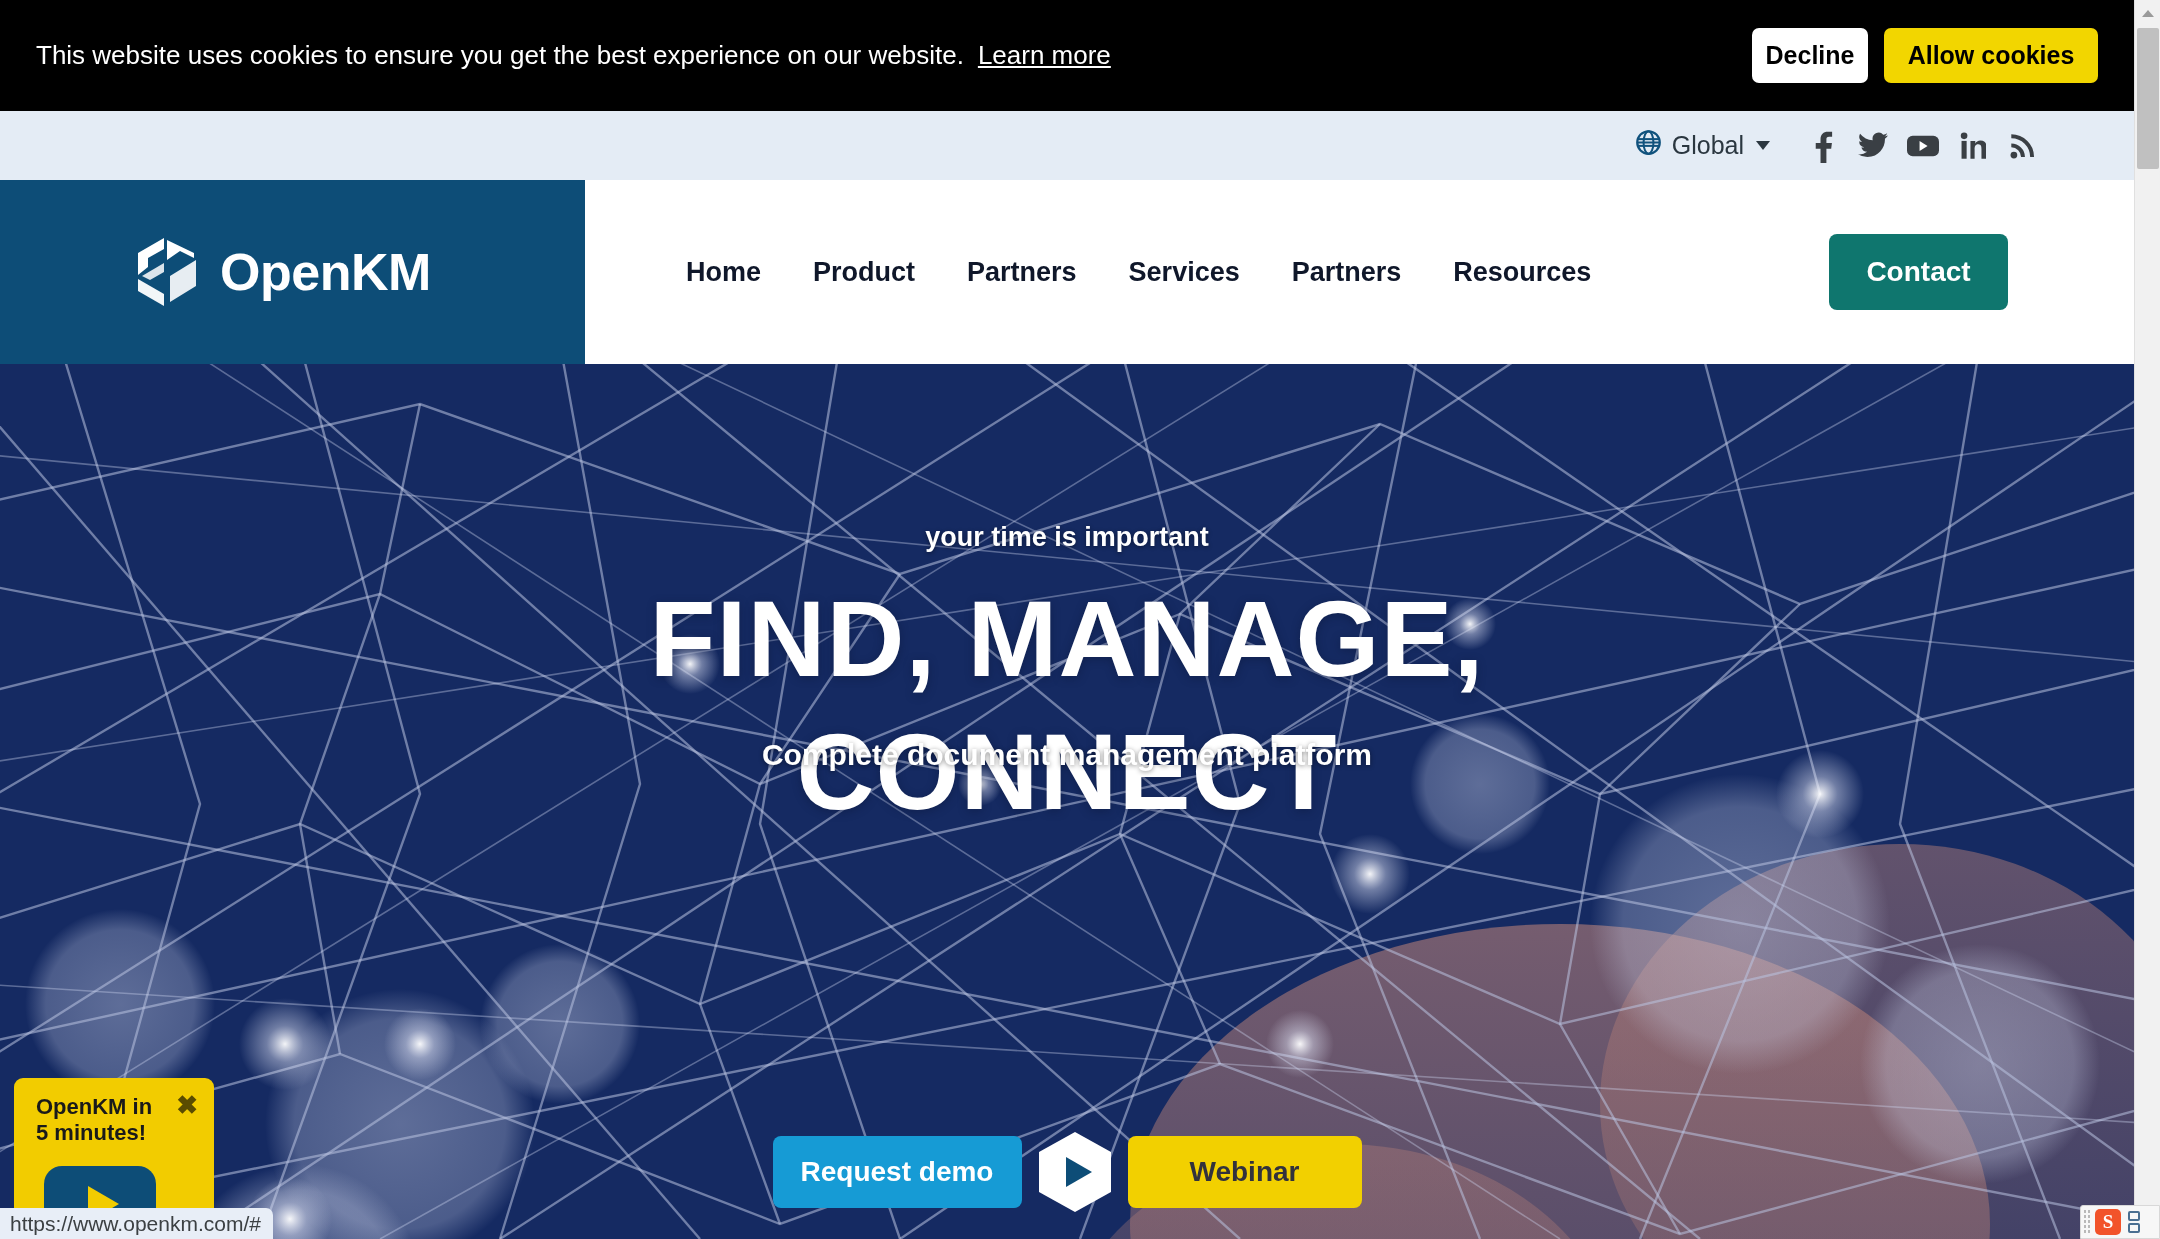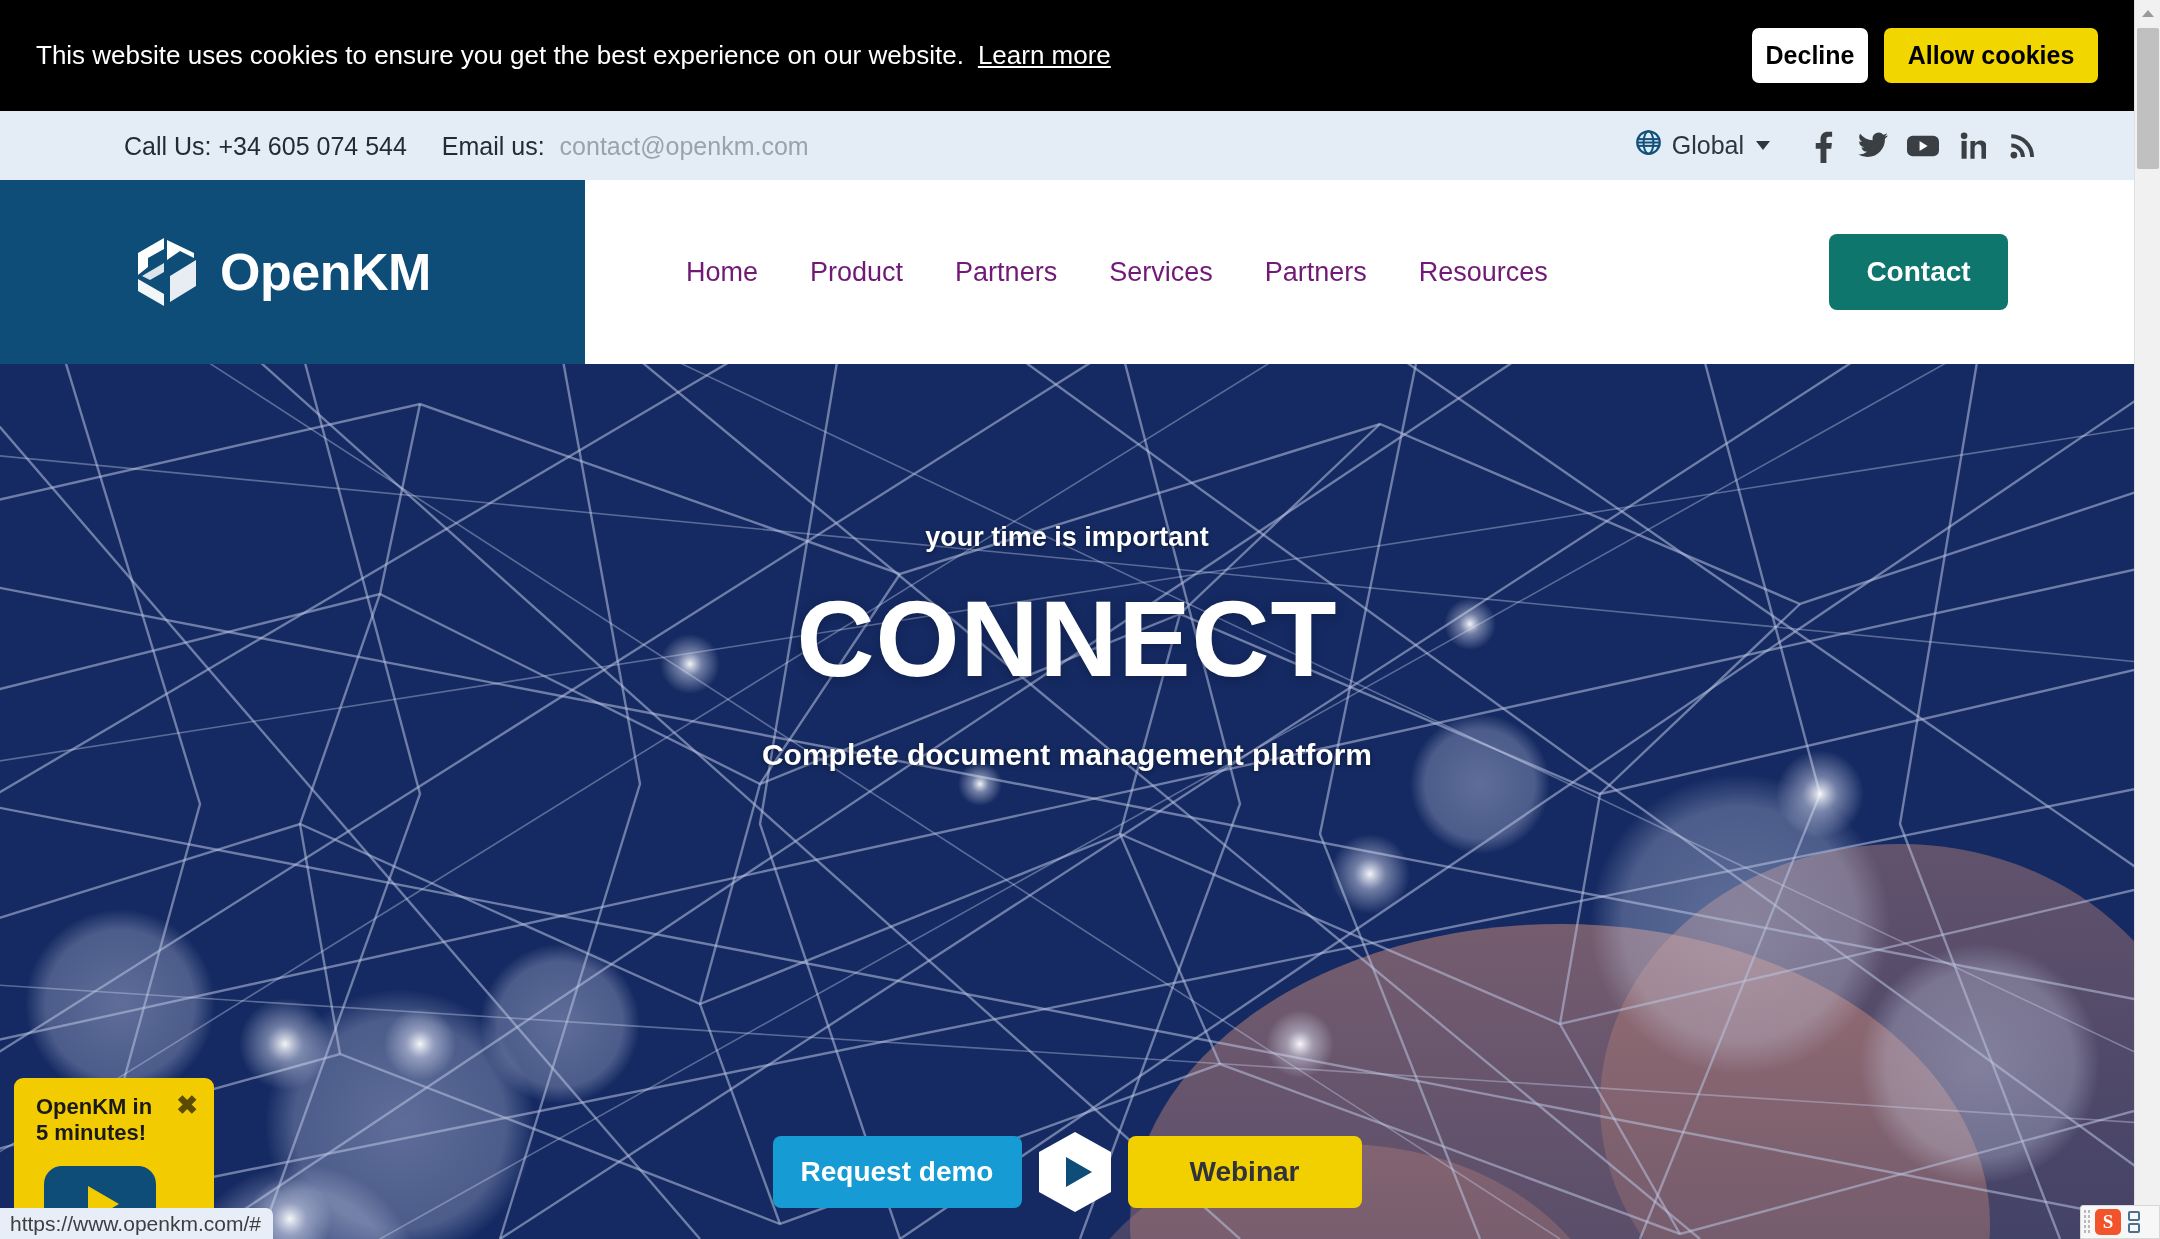--- a/index.html
+++ b/index.html
@@ -94,21 +94,21 @@
   #logo-mark { margin-left: 134px; width: 66px; height: 72px; }
   #logo-text {
     color: #ffffff; font-size: 52px; font-weight: bold;
     letter-spacing: -0.5px; margin-left: 20px;
   }
   #primary-nav {
     position: absolute; left: 660px; top: 0; height: 184px;
     display: flex; align-items: center; gap: 0;
   }
   .nav-item {
-    font-size: 27px; color: #701a75; font-weight: normal;
+    font-size: 27px; color: #0f172a; font-weight: bold;
     padding: 0 26px; cursor: pointer; white-space: nowrap;
   }
   #contact-button {
     position: absolute; left: 1829px; top: 234px;
     width: 179px; height: 76px;
     background: #0f766e; color: #ffffff;
     border: none; border-radius: 8px;
     font-size: 28px; font-weight: bold;
     font-family: "Liberation Sans", sans-serif;
     cursor: pointer;
@@ -262,26 +262,20 @@
 
     <div id="cookie-banner">
       <div id="cookie-text">
         <span>This website uses cookies to ensure you get the best experience on our website.</span><a id="cookie-learn">Learn more</a>
       </div>
       <button id="btn-decline" class="cookie-btn">Decline</button>
       <button id="btn-allow" class="cookie-btn">Allow cookies</button>
     </div>
 
     <div id="utility-bar">
-      <div id="contact-info">
-        <span class="label">Call Us:</span>
-        <span class="phone">+34 605 074 544</span>
-        <span class="emaillbl">Email us:</span>
-        <span class="email">contact@openkm.com</span>
-      </div>
 
       <div id="utility-right">
         <div id="lang-select">
           <span>
             <svg width="27" height="27" viewBox="0 0 24 24">
               <circle cx="12" cy="12" r="10" fill="none" stroke="#10527d" stroke-width="2"></circle>
               <ellipse cx="12" cy="12" rx="4.4" ry="10" fill="none" stroke="#10527d" stroke-width="1.8"></ellipse>
               <line x1="2" y1="9" x2="22" y2="9" stroke="#10527d" stroke-width="1.8"></line>
               <line x1="2" y1="15" x2="22" y2="15" stroke="#10527d" stroke-width="1.8"></line>
               <line x1="2" y1="12" x2="22" y2="12" stroke="#10527d" stroke-width="1.8"></line>
@@ -435,20 +429,21 @@
         <circle cx="690" cy="300" r="30" fill="url(#glow)"></circle>
         <circle cx="1470" cy="260" r="26" fill="url(#glow)"></circle>
         <circle cx="980" cy="420" r="22" fill="url(#glow)"></circle>
         <circle cx="1180" cy="1010" r="40" fill="url(#glow)"></circle>
         <circle cx="560" cy="1040" r="36" fill="url(#glow)"></circle>
       </svg>
 
       <div id="hero-content">
         <div id="hero-kicker">your time is important</div>
         <div id="hero-title">
+          <div>FIND, MANAGE,</div>
           <div>CONNECT</div>
         </div>
         <div id="hero-subtitle" style="top:374px;">Complete document management platform</div>
 
         <div id="hero-cta">
           <button id="btn-request-demo">Request demo</button>
           <span id="play-hex">
             <svg width="86" height="86" viewBox="0 0 86 86">
               <polygon points="43,3 79,23 79,63 43,83 7,63 7,23" fill="#ffffff"></polygon>
               <path d="M34 28 L60 43 L34 58 Z" fill="#0d4d77"></path>

